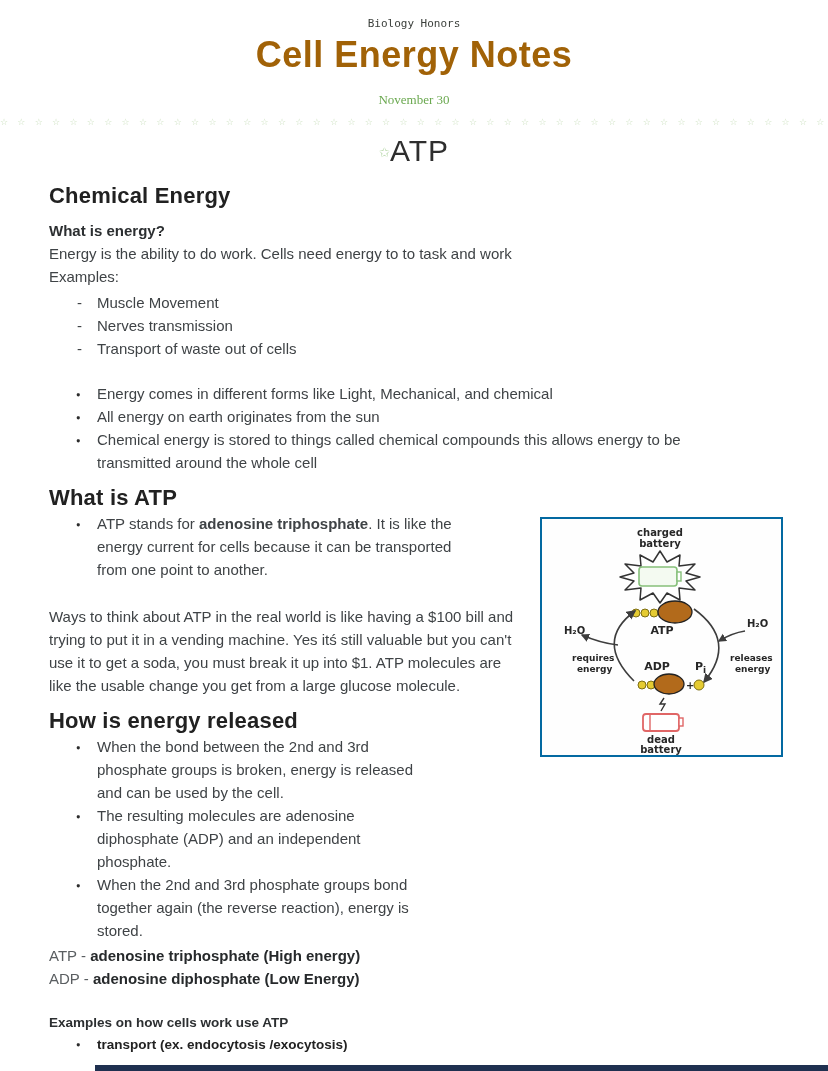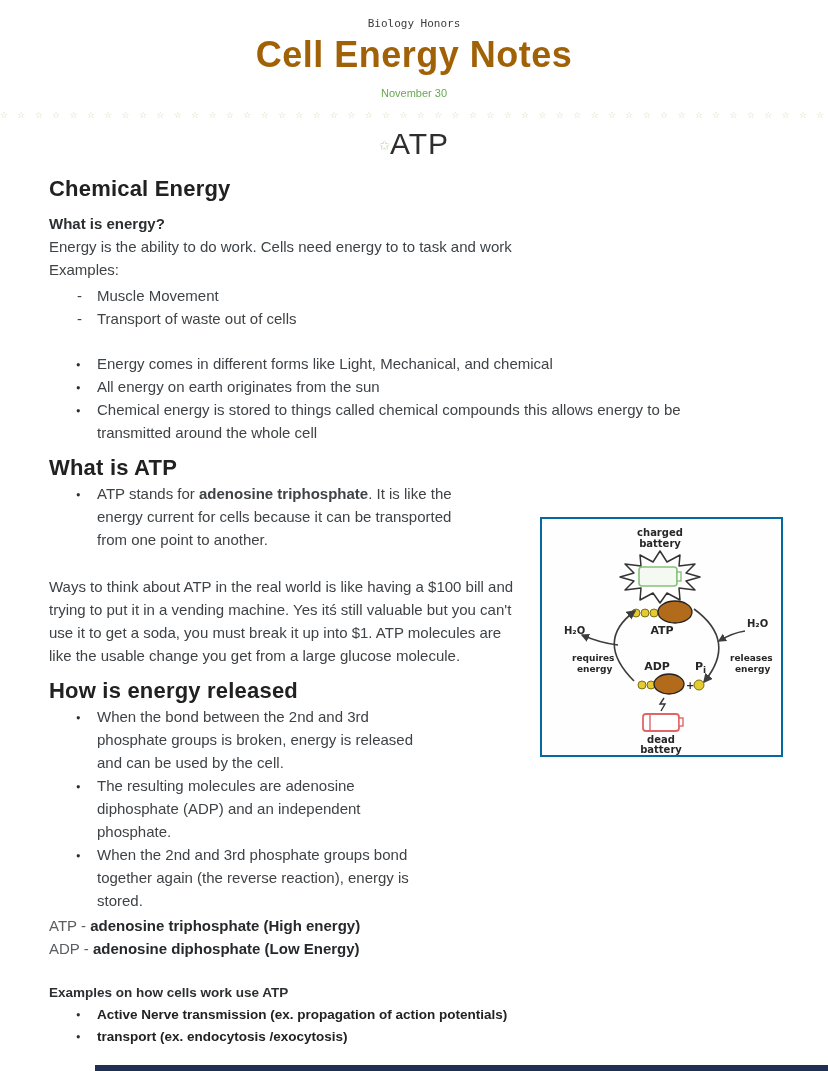--- a/index.html
+++ b/index.html
@@ -11,21 +11,21 @@
     background:#ffffff;
     font-family:"Liberation Sans", sans-serif;
     font-size:15px; line-height:23px;
     color:#3f4346;
     overflow:hidden;
   }
   
   .header { padding-top:17px; text-align:center; }
   .course  { font-family:"DejaVu Sans Mono", monospace; font-size:11px; line-height:14px; color:#3b3f3b; }
   .doc-title { font-size:36px; line-height:42px; font-weight:600; color:#a16207; margin-top:3px; letter-spacing:0.5px; }
-  .doc-date  { font-family:Liberation Sans, sans-serif; font-size:11px; line-height:14px; color:#6aa84f; margin-top:10px; }
+  .doc-date  { font-family:Liberation Serif, serif; font-size:13px; line-height:14px; color:#6aa84f; margin-top:17px; }
   .star-divider {
     margin-top:9px; text-align:center;
     font-size:9px; line-height:12px; letter-spacing:3.4px;
     color:#c9dfbc; white-space:nowrap; overflow:hidden;
   }
   .atp-line { margin-top:4px; text-align:center; font-size:30px; line-height:38px; color:#2e2e2e; letter-spacing:1px; }
   .atp-line .mini-star { font-size:13px; color:#b6d7a8; vertical-align:4px; letter-spacing:0; }
 
   
   .body-col { margin:0 45px 0 49px; }
@@ -87,20 +87,21 @@
 
   <div class="body-col">
 
     <h2 class="sec h2-chem">Chemical Energy</h2>
     <div class="bold-line">What is energy?</div>
     <div class="para">Energy is the ability to do work. Cells need energy to to task and work</div>
     <div class="para">Examples:</div>
 
     <ul class="dash-list">
       <li>Muscle Movement</li>
+      <li>Nerves transmission</li>
       <li>Transport of waste out of cells</li>
     </ul>
 
     <ul class="disc-list gap-top w690">
       <li>Energy comes in different forms like Light, Mechanical, and chemical</li>
       <li>All energy on earth originates from the sun</li>
       <li>Chemical energy is stored to things called chemical compounds this allows energy to be transmitted around the whole cell</li>
     </ul>
 
     <h2 class="sec h2-atp">What is ATP</h2>
@@ -116,21 +117,20 @@
       <li>The resulting molecules are adenosine diphosphate (ADP) and an independent phosphate.</li>
       <li>When the 2nd and 3rd phosphate groups bond together again (the reverse reaction), energy is stored.</li>
     </ul>
 
     <div class="def-line mt2"><span class="plain">ATP - </span><strong>adenosine triphosphate (High energy)</strong></div>
     <div class="def-line"><span class="plain">ADP - </span><strong>adenosine diphosphate (Low Energy)</strong></div>
 
     <div class="examples-block">
       <div class="examples-head">Examples on how cells work use ATP</div>
       <ul class="disc-list small-bold">
-        <li>Active Nerve transmission (ex. propagation of action potentials)</li>
         <li>transport (ex. endocytosis /exocytosis)</li>
       </ul>
     </div>
   </div>
 
   <div class="diagram-box">
     <svg viewBox="0 0 239 236">
       <defs>
         <marker id="ah" markerWidth="7" markerHeight="7" refX="5" refY="3" orient="auto">
           <path d="M0,0 L6,3 L0,6 z" fill="#3d3d3d"></path>

